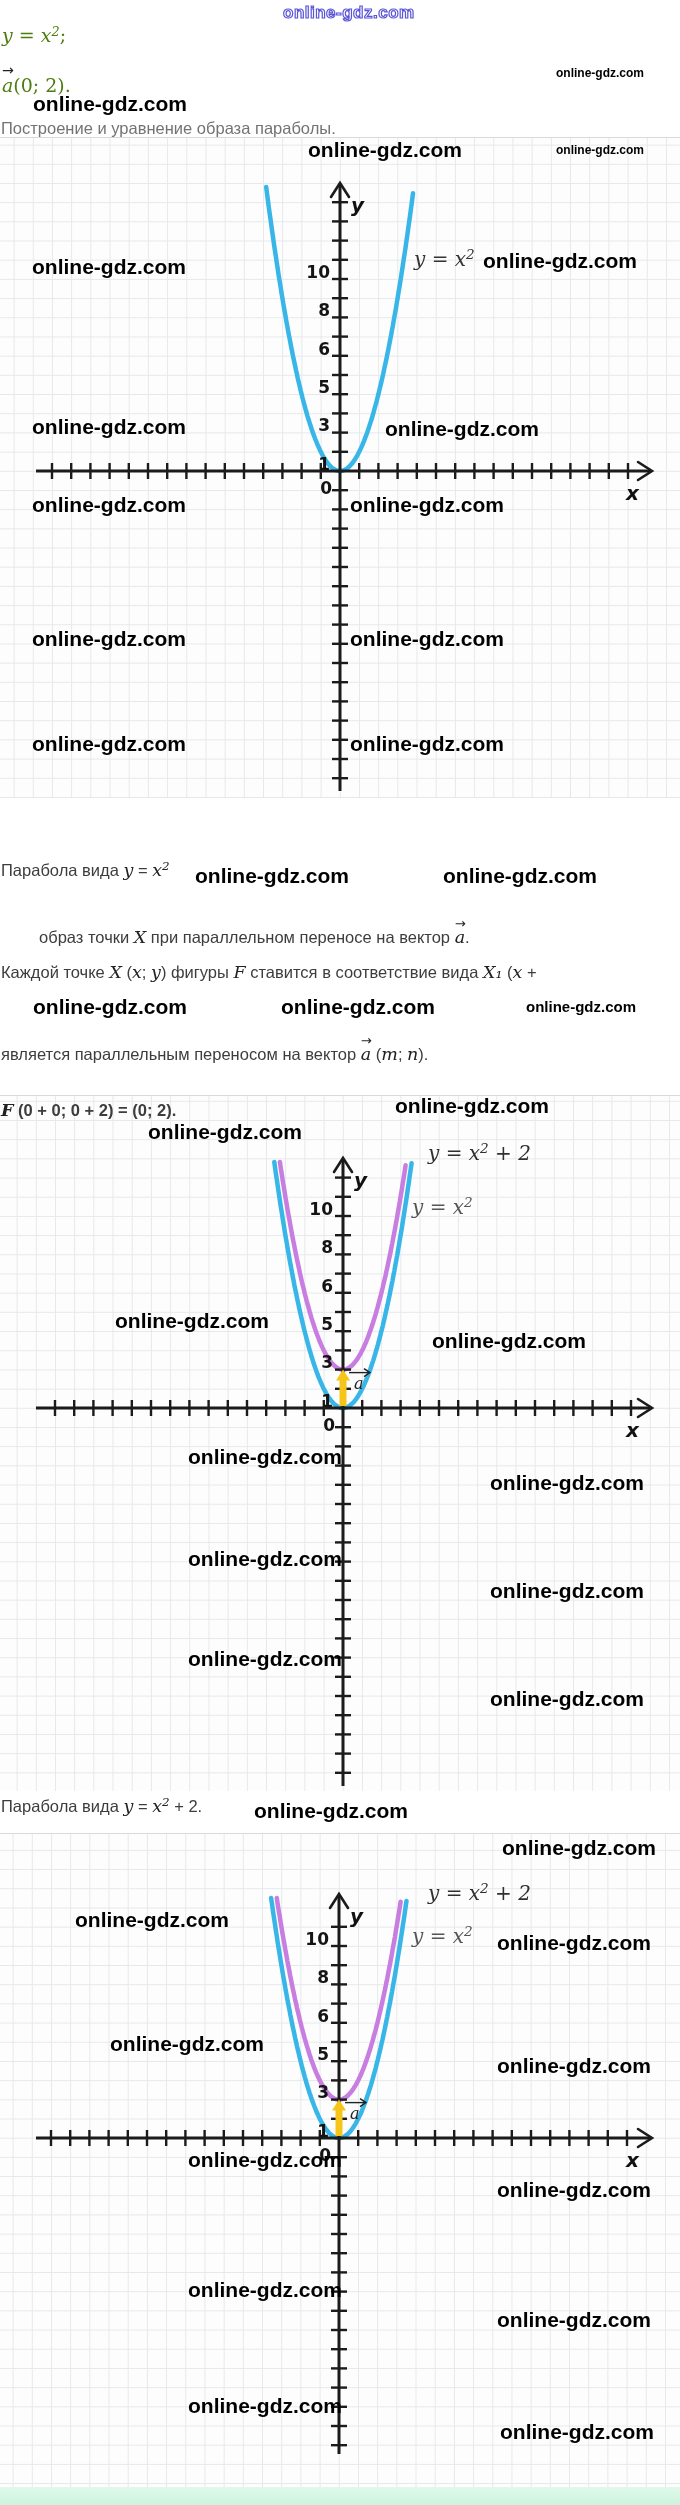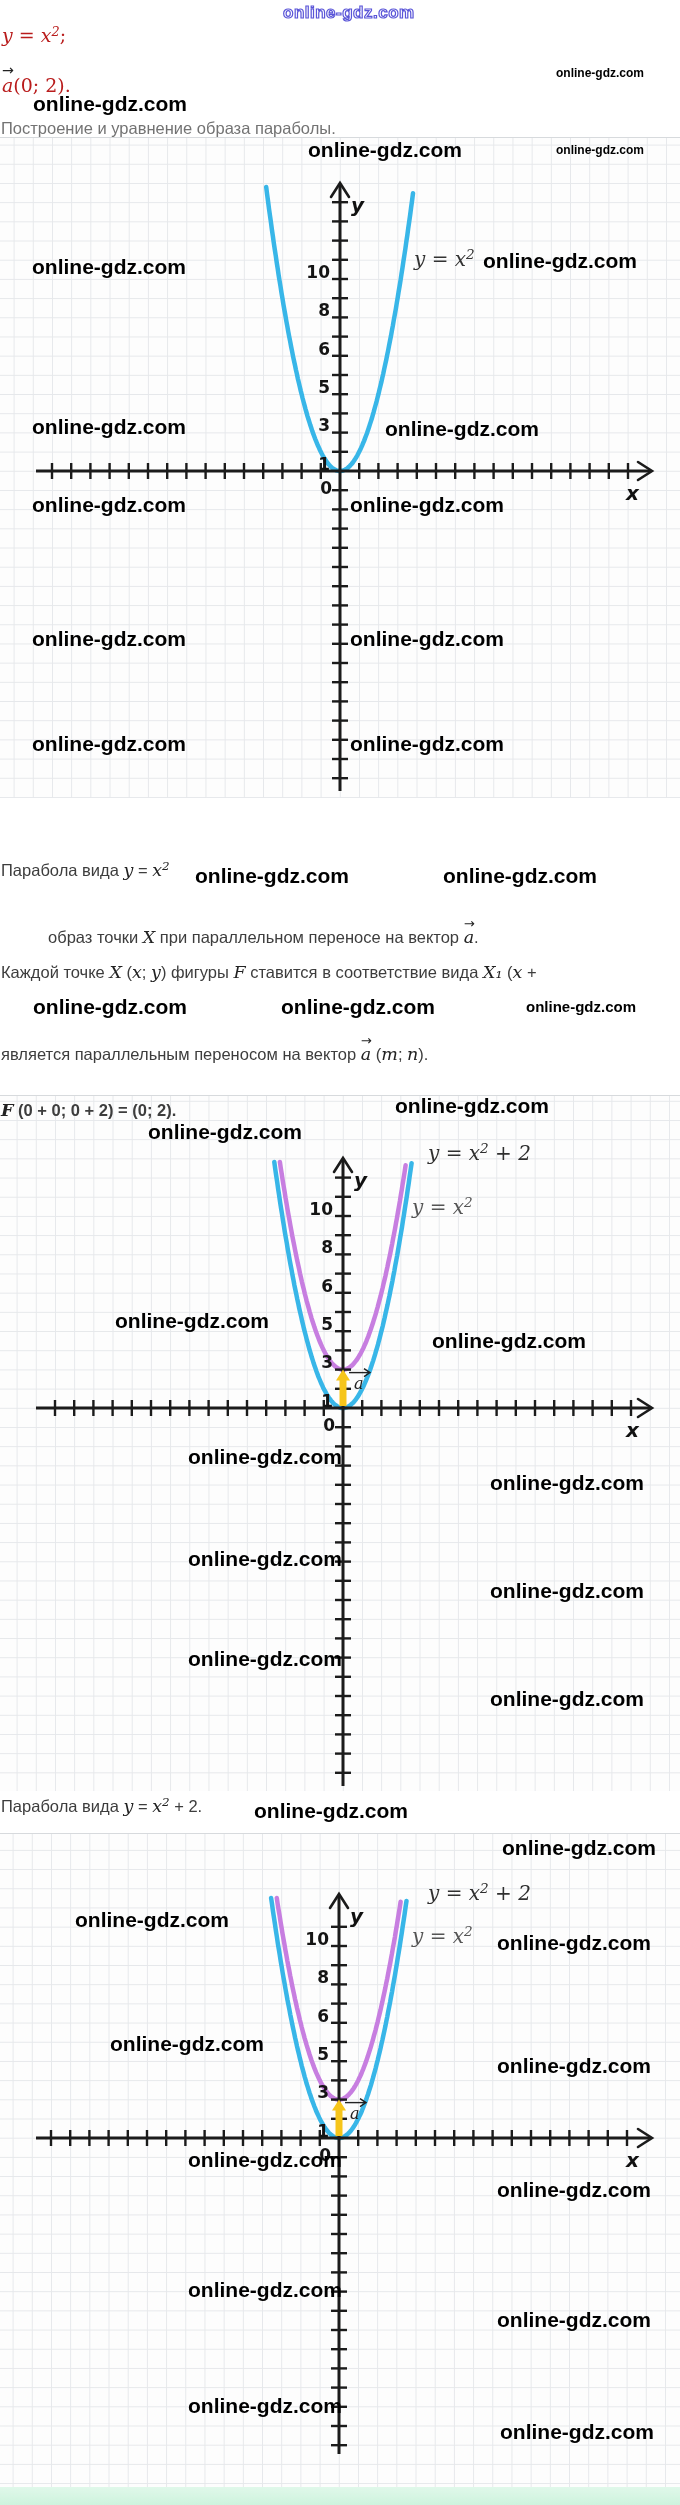--- a/index.html
+++ b/index.html
@@ -22,21 +22,21 @@
   .wm{position:absolute;color:#000;white-space:nowrap;z-index:5;}
   .wm-big{font:bold 21px "Liberation Sans",sans-serif;}
   .wm-med{font:bold 15px "Liberation Sans",sans-serif;}
   .wm-small{font:600 12px "Liberation Sans",sans-serif;}
   .wm-outline{font:bold 17px "Liberation Sans",sans-serif;color:#ffffff;
       -webkit-text-stroke:1.2px #5a55d8;letter-spacing:.5px;}
   
   .tline{position:absolute;font:16.5px "Liberation Sans",sans-serif;color:#3d3d3d;
          white-space:nowrap;z-index:4;}
   .tline .m{font-family:"DejaVu Serif",serif;font-style:italic;color:#222;font-size:17.5px;}
-  .mathline{position:absolute;font:19px "DejaVu Serif",serif;color:#b91c1c;white-space:nowrap;}
+  .mathline{position:absolute;font:19px "DejaVu Serif",serif;color:#4d7c0f;white-space:nowrap;}
   .mathline .m{font-style:italic;}
   sup{font-size:.68em;vertical-align:.5em;line-height:0;}
   .vec{position:relative;display:inline-block;font-style:italic;}
   .vec::before{content:"\2192";position:absolute;left:0;right:0;top:-0.85em;
       font-size:.75em;text-align:center;font-style:normal;
       font-family:"DejaVu Sans",sans-serif;color:#222;}
   .curve-label{position:absolute;font:italic 20px "DejaVu Serif",serif;color:#333;
       white-space:nowrap;z-index:4;}
   .curve-label .m{font-style:italic;}
   .subtitle{position:absolute;font:16.5px "Liberation Sans",sans-serif;color:#737373;white-space:nowrap;}
@@ -144,21 +144,21 @@
   <span class="wm wm-big" style="left:32px;top:493px;">online-gdz.com</span>
   <span class="wm wm-big" style="left:350px;top:493px;">online-gdz.com</span>
   <span class="wm wm-big" style="left:32px;top:627px;">online-gdz.com</span>
   <span class="wm wm-big" style="left:350px;top:627px;">online-gdz.com</span>
   <span class="wm wm-big" style="left:32px;top:732px;">online-gdz.com</span>
   <span class="wm wm-big" style="left:350px;top:732px;">online-gdz.com</span>
 
   <div class="tline" style="left:1px;top:860px;"><span>Парабола вида </span><span class="m">y</span><span> = </span><span class="m">x</span><span class="m"><sup>2</sup></span></div>
   <span class="wm wm-big" style="left:195px;top:864px;">online-gdz.com</span>
   <span class="wm wm-big" style="left:443px;top:864px;">online-gdz.com</span>
-  <div class="tline" style="left:12px;top:927px;padding-left:36px;"><span>образ точки </span><span class="m">X</span><span> при параллельном переносе на вектор </span><span class="m vec">a</span><span>.</span></div>
+  <div class="tline" style="left:3px;top:927px;padding-left:36px;"><span>образ точки </span><span class="m">X</span><span> при параллельном переносе на вектор </span><span class="m vec">a</span><span>.</span></div>
   <div class="tline" style="left:1px;top:962px;"><span>Каждой точке </span><span class="m">X</span><span> (</span><span class="m">x</span><span>;  </span><span class="m">y</span><span>) фигуры </span><span class="m">F</span><span> ставится в соответствие вида </span><span class="m">X₁</span><span> (</span><span class="m">x</span><span> +</span></div>
   <span class="wm wm-big" style="left:33px;top:995px;">online-gdz.com</span>
   <span class="wm wm-big" style="left:281px;top:995px;">online-gdz.com</span>
   <span class="wm wm-med" style="left:526px;top:998px;">online-gdz.com</span>
   <div class="tline" style="left:1px;top:1044px;"><span>является параллельным переносом на вектор </span><span class="m vec">a</span><span> (</span><span class="m">m</span><span>;  </span><span class="m">n</span><span>).</span></div>
   <div class="tline" style="left:1px;top:1100px;font-weight:bold;"><span class="m">F</span><span> (0 + 0;  0 + 2) = (0;  2).</span></div>
 
   <div class="chart-block" style="top:1095px;height:695px;background-position:16.6px 0px,0px 4.8px;">
     <svg class="chart-svg" width="680" height="695">
         <polyline points="274.3,66.0 275.2,72.8 276.2,79.6 277.2,86.2 278.1,92.7 279.1,99.2 280.0,105.5 281.0,111.8 282.0,117.9 282.9,124.0 283.9,129.9 284.8,135.8 285.8,141.6 286.8,147.2 287.7,152.8 288.7,158.3 289.6,163.7 290.6,169.0 291.6,174.2 292.5,179.3 293.5,184.3 294.4,189.2 295.4,194.0 296.4,198.7 297.3,203.3 298.3,207.8 299.2,212.2 300.2,216.6 301.2,220.8 302.1,224.9 303.1,229.0 304.0,232.9 305.0,236.8 306.0,240.5 306.9,244.2 307.9,247.7 308.8,251.2 309.8,254.6 310.8,257.8 311.7,261.0 312.7,264.1 313.6,267.1 314.6,270.0 315.6,272.8 316.5,275.5 317.5,278.1 318.4,280.6 319.4,283.0 320.4,285.3 321.3,287.5 322.3,289.6 323.2,291.7 324.2,293.6 325.2,295.4 326.1,297.1 327.1,298.8 328.0,300.3 329.0,301.8 330.0,303.1 330.9,304.4 331.9,305.6 332.8,306.6 333.8,307.6 334.8,308.5 335.7,309.2 336.7,309.9 337.6,310.5 338.6,311.0 339.6,311.4 340.5,311.7 341.5,311.9 342.4,312.0 343.4,312.0 344.4,311.9 345.3,311.7 346.3,311.4 347.2,311.1 348.2,310.6 349.2,310.0 350.1,309.4 351.1,308.6 352.0,307.7 353.0,306.8 354.0,305.7 354.9,304.6 355.9,303.4 356.8,302.0 357.8,300.6 358.8,299.1 359.7,297.4 360.7,295.7 361.6,293.9 362.6,292.0 363.6,290.0 364.5,287.9 365.5,285.7 366.4,283.4 367.4,281.0 368.4,278.5 369.3,275.9 370.3,273.3 371.2,270.5 372.2,267.6 373.2,264.6 374.1,261.6 375.1,258.4 376.0,255.2 377.0,251.8 378.0,248.4 378.9,244.8 379.9,241.2 380.8,237.4 381.8,233.6 382.8,229.7 383.7,225.7 384.7,221.5 385.6,217.3 386.6,213.0 387.6,208.6 388.5,204.1 389.5,199.5 390.4,194.8 391.4,190.0 392.4,185.1 393.3,180.1 394.3,175.1 395.2,169.9 396.2,164.6 397.2,159.3 398.1,153.8 399.1,148.2 400.0,142.6 401.0,136.8 402.0,131.0 402.9,125.0 403.9,119.0 404.8,112.9 405.8,106.6 406.8,100.3 407.7,93.9 408.7,87.4 409.6,80.7 410.6,74.0 411.6,67.2" fill="none" stroke="#38b6e8" stroke-width="4.5" stroke-linecap="round"></polyline>

